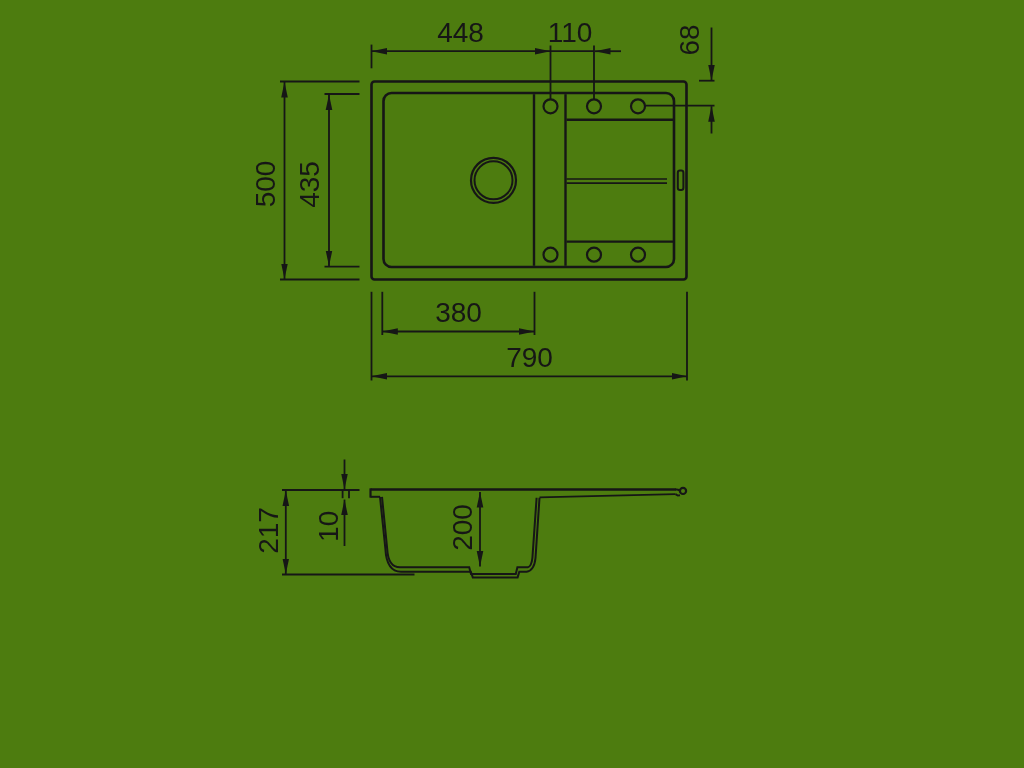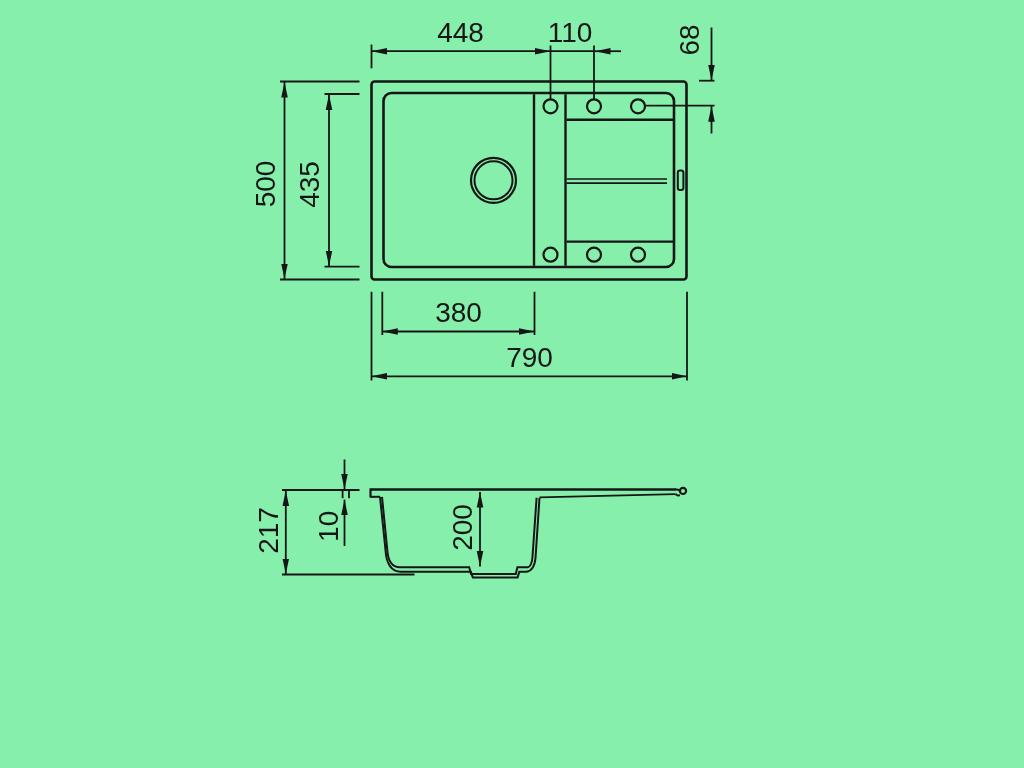--- a/index.html
+++ b/index.html
@@ -1,16 +1,16 @@
 <!DOCTYPE html>
 <html><head>
 <meta charset="utf-8">
 <style>
   html,body{margin:0;padding:0;background:#ffffff;}
-  .wrap{width:1024px;height:768px;position:relative;background:#86efac;overflow:hidden;will-change:transform;transform:translateZ(0);}
+  .wrap{width:1024px;height:768px;position:relative;background:#4d7c0f;overflow:hidden;will-change:transform;transform:translateZ(0);}
   svg{position:absolute;top:0;left:0;}
   text{font-family:"Liberation Sans",sans-serif;font-size:28px;fill:#161616;}
 </style>
 </head>
 <body>
 <div class="wrap">
 <svg width="1024" height="768" viewBox="0 0 1024 768">
 <defs>
 <marker id="ar" markerWidth="17" markerHeight="8" refX="15.5" refY="4" orient="auto-start-reverse" markerUnits="userSpaceOnUse">
   <path d="M0,0.7 L15.5,4 L0,7.3 Z" fill="#161616"></path>

